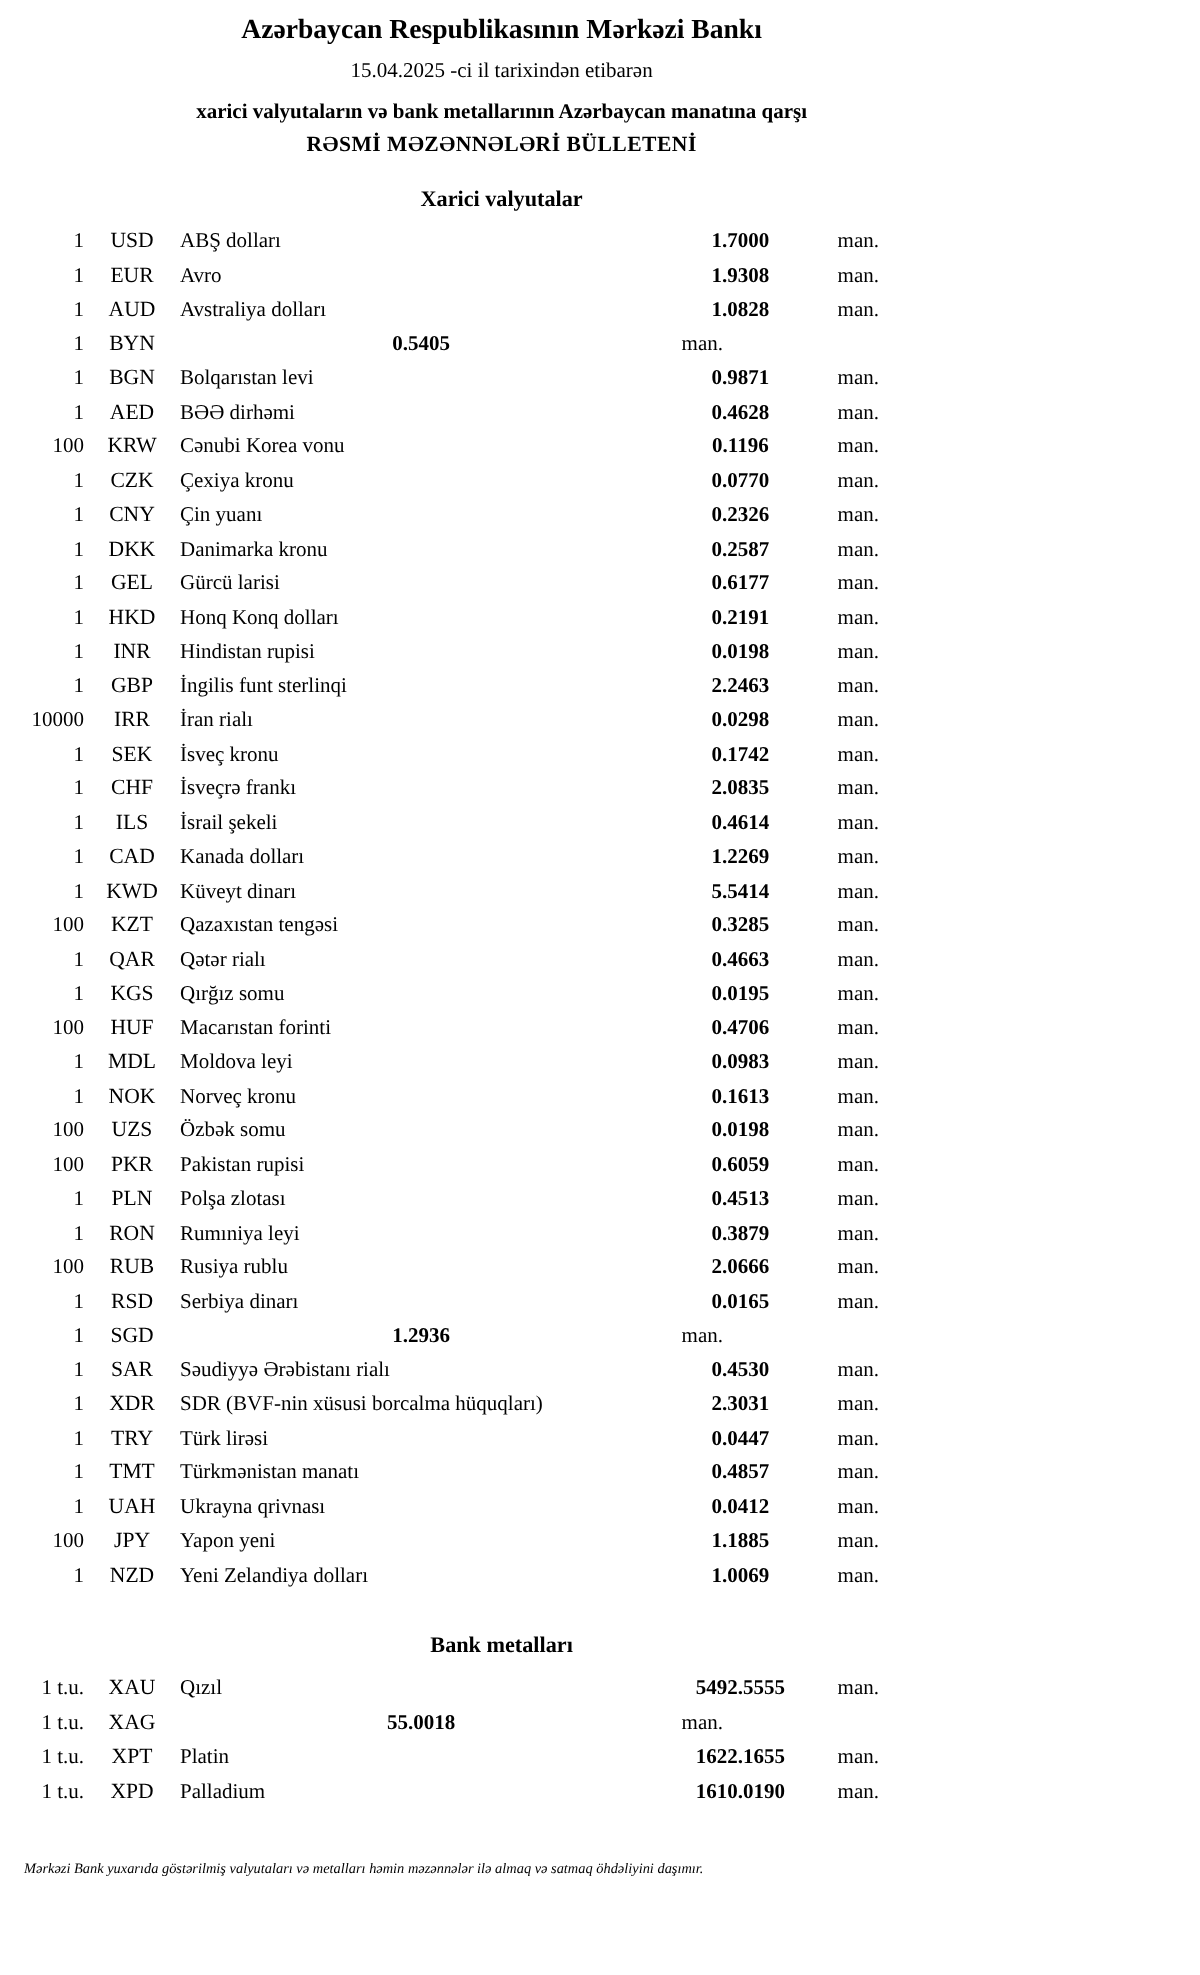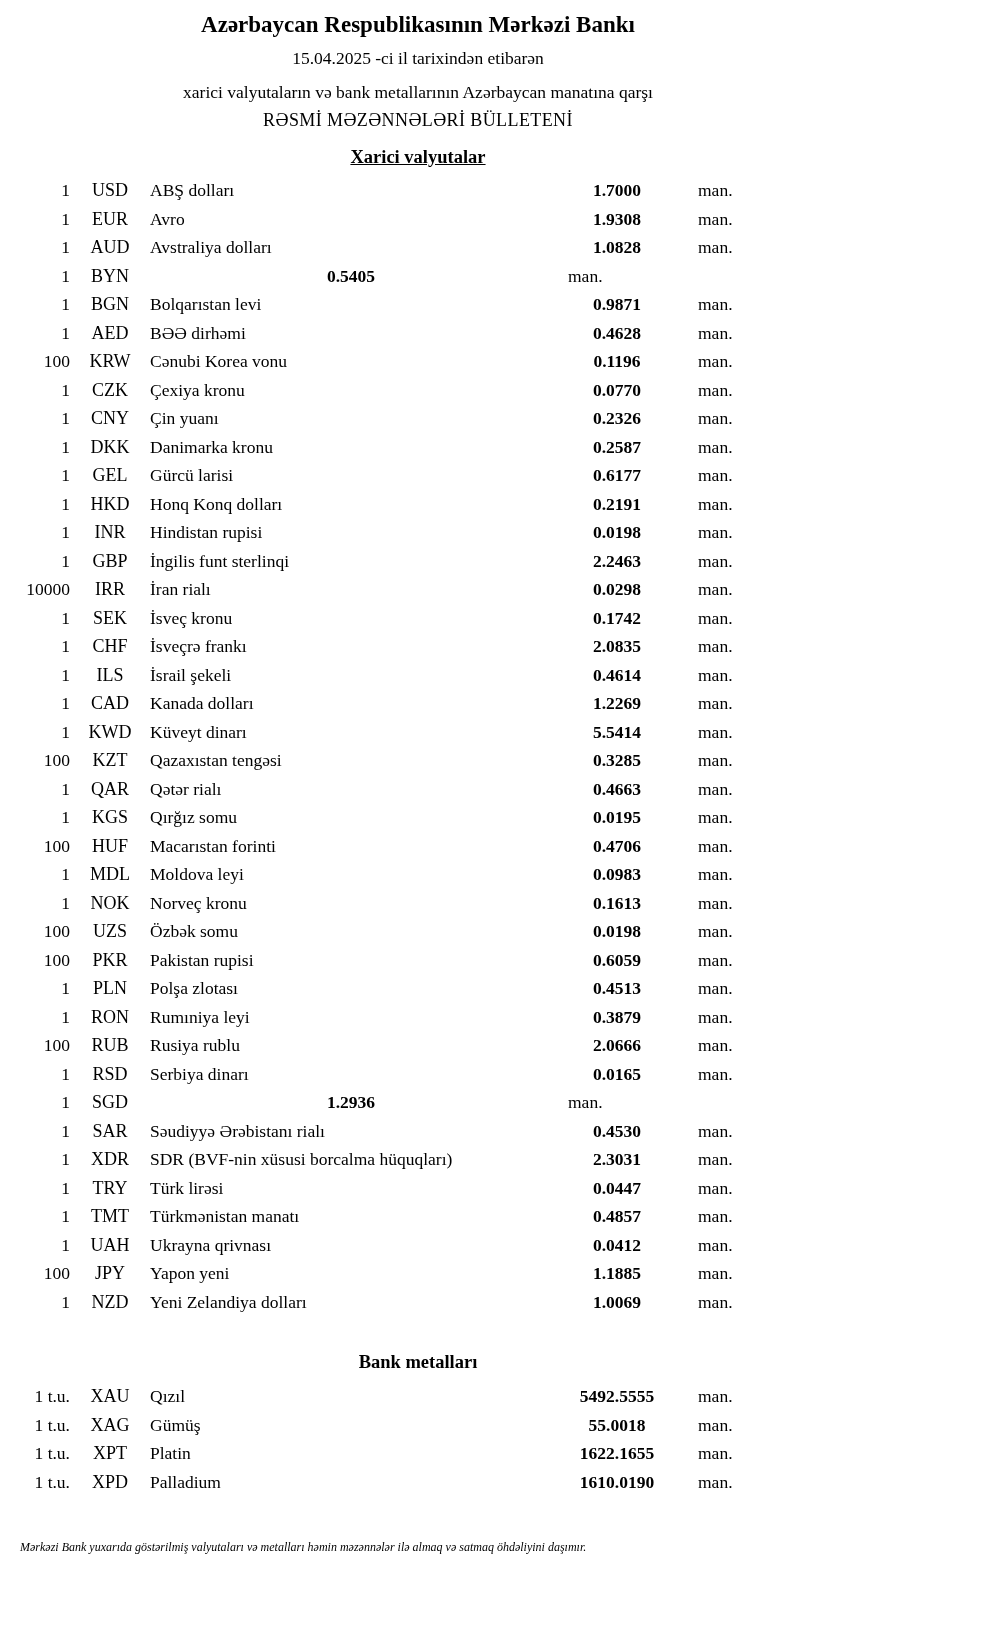--- a/index.html
+++ b/index.html
@@ -22,35 +22,35 @@
     font-weight: bold;
     margin: 0 0 10px 0;
   }
   .date-line {
     font-size: 17.5px;
     font-weight: normal;
     margin-bottom: 13px;
   }
   .subtitle {
     font-size: 17.5px;
-    font-weight: normal;
+    font-weight: bold;
     margin-bottom: 7px;
   }
   .bulletin-title {
     font-size: 18px;
-    font-weight: normal;
+    font-weight: bold;
     letter-spacing: 0.4px;
   }
   .section-heading {
     text-align: center;
     font-weight: bold;
     font-size: 18.5px;
     margin: 0;
   }
-  .section-heading.currencies { margin-top: 16px; margin-bottom: 8px; text-decoration: underline; }
+  .section-heading.currencies { margin-top: 26px; margin-bottom: 8px; }
   .section-heading.metals    { margin-top: 36px; margin-bottom: 9px; }
   .table {
     padding-left: 18px;
     padding-right: 92px;
   }
   .row {
     display: grid;
     grid-template-columns: 52px 80px 1fr 130px 62px;
     font-size: 17.5px;
     line-height: 28.5px;
@@ -368,21 +368,20 @@
       <div class="row">
         <span class="cell qty">1 t.u.</span>
         <span class="cell code">XAU</span>
         <span class="cell name">Qızıl</span>
         <span class="cell rate">5492.5555</span>
         <span class="cell unit">man.</span>
       </div>
       <div class="row">
         <span class="cell qty">1 t.u.</span>
         <span class="cell code">XAG</span>
-        <span class="cell name">Gümüş</span>
         <span class="cell rate">55.0018</span>
         <span class="cell unit">man.</span>
       </div>
       <div class="row">
         <span class="cell qty">1 t.u.</span>
         <span class="cell code">XPT</span>
         <span class="cell name">Platin</span>
         <span class="cell rate">1622.1655</span>
         <span class="cell unit">man.</span>
       </div>

